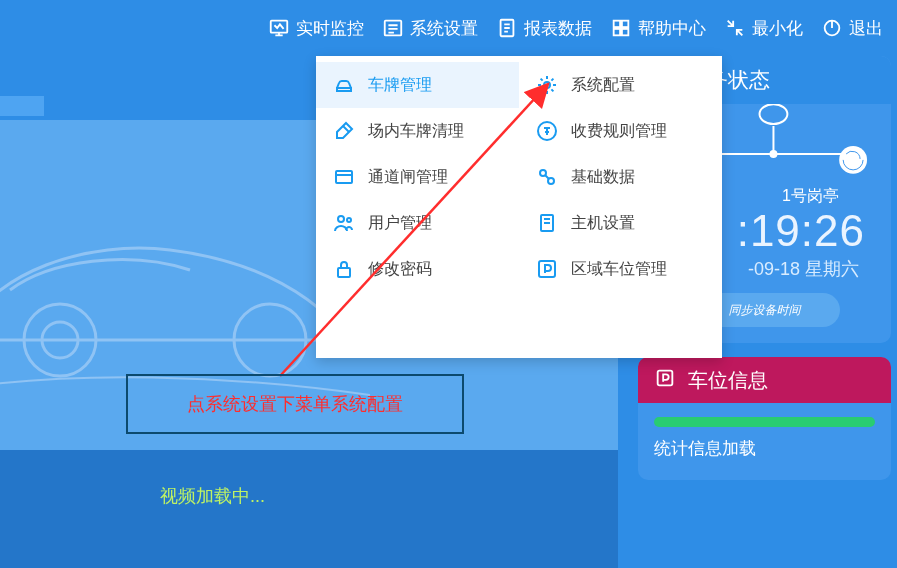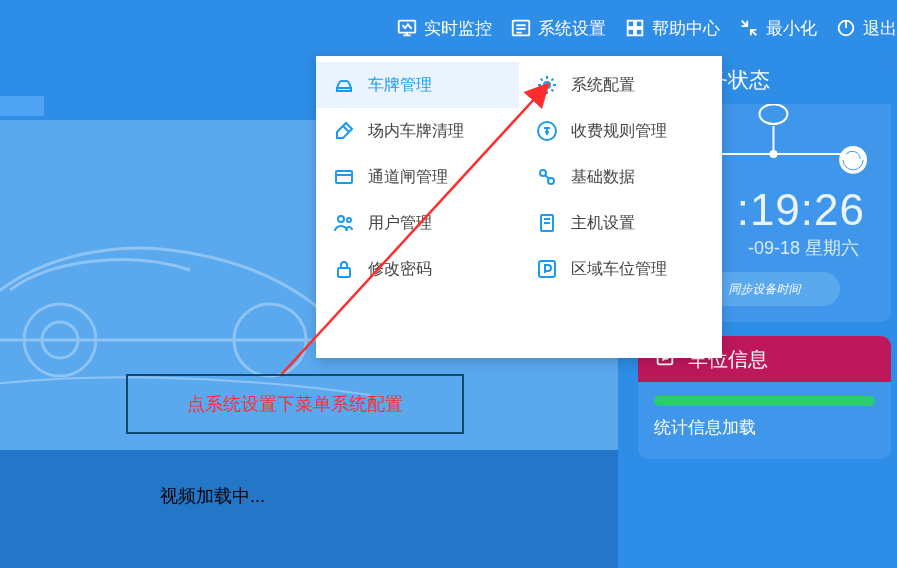--- a/index.html
+++ b/index.html
@@ -12,21 +12,21 @@
   overflow: hidden;
 }
 
 
 .topbar {
   height: 56px;
   background: #2e8de6;
   display: flex;
   align-items: center;
   justify-content: flex-end;
-  padding: 0 0;
+  padding: 0 14px;
   gap: 18px;
   color: #fff;
   font-size: 17px;
 }
 .topbar .item { display: flex; align-items: center; gap: 6px; cursor: pointer; }
 .topbar .icon { width: 22px; height: 22px; display: inline-flex; align-items: center; justify-content: center; }
 .topbar svg { stroke: #fff; fill: none; stroke-width: 2; }
 
 
 .main-left {
@@ -55,21 +55,21 @@
 }
 .car-svg { position: absolute; left: -50px; top: 80px; opacity: 0.6; }
 
 .video-bar {
   position: absolute;
   left: 0;
   top: 394px;
   width: 618px;
   height: 118px;
   background: #2476c9;
-  color: #000000;
+  color: #bef264;
   display: flex;
   align-items: flex-start;
   padding-top: 34px;
   justify-content: flex-start;
   padding-left: 160px;
   font-size: 18px;
 }
 
 
 .sidebar {
@@ -98,21 +98,21 @@
   gap: 10px;
   border-radius: 10px 10px 0 0;
 }
 .status-body {
   padding: 6px 12px 0 12px;
   position: relative;
   text-align:center;
 }
 .net-row { display:flex; justify-content:center; align-items:flex-end; gap:0; height:70px; position:relative; }
 .booth-label { font-size:16px; margin-top:6px; text-align:right; padding-right:40px;}
-.big-time { font-size:44px; font-weight:300; letter-spacing:1px; color:#eaf4ff; margin-top:8px; text-align:right; padding-right:14px; line-height:1;}
+.big-time { font-size:44px; font-weight:300; letter-spacing:1px; color:#eaf4ff; margin-top:2px; text-align:right; padding-right:14px; line-height:1;}
 .date-line { font-size:18px; color:#d8ecff; text-align:right; padding-right:20px; margin-top:4px;}
 .sync-btn {
   margin: 12px auto 0 auto;
   width: 150px;
   height: 34px;
   border-radius: 17px;
   background: #5aa9ef;
   color:#fff;
   display:flex;
   align-items:center;
@@ -219,20 +219,29 @@
       <svg viewBox="0 0 24 24">
           <rect x="3" y="4" width="18" height="16" rx="1"></rect>
           <path d="M7 9h10M7 13h10M7 17h6"></path>
         </svg>
     </span>
     <span>系统设置</span>
   </div>
   <div class="item">
     <span class="icon">
       <svg viewBox="0 0 24 24">
+          <rect x="5" y="3" width="14" height="18" rx="1"></rect>
+          <path d="M9 8h6M9 12h6M9 16h4"></path>
+        </svg>
+    </span>
+    <span>报表数据</span>
+  </div>
+  <div class="item">
+    <span class="icon">
+      <svg viewBox="0 0 24 24">
           <rect x="4" y="4" width="7" height="7"></rect>
           <rect x="13" y="4" width="7" height="7"></rect>
           <rect x="4" y="13" width="7" height="7"></rect>
           <rect x="13" y="13" width="7" height="7"></rect>
         </svg>
     </span>
     <span>帮助中心</span>
   </div>
   <div class="item">
     <span class="icon">
@@ -291,20 +300,21 @@
             <line x1="124" y1="22" x2="124" y2="50"></line>
             <line x1="40" y1="50" x2="210" y2="50"></line>
             <circle cx="40" cy="50" r="3" fill="#fff"></circle>
             <circle cx="124" cy="50" r="3" fill="#fff"></circle>
             <circle cx="204" cy="56" r="14" fill="#fff" stroke="none"></circle>
             <path d="M194 56 a10 10 0 0 0 20 0" stroke="#3f96eb" stroke-width="1"></path>
             <path d="M197 50 a8 8 0 0 1 14 5" stroke="#3f96eb" stroke-width="1"></path>
           </g>
         </svg>
       </div>
+      <div class="booth-label">1号岗亭</div>
       <div class="big-time">:19:26</div>
       <div class="date-line">-09-18 星期六</div>
       <div class="sync-btn">
         <span>同步设备时间</span>
       </div>
     </div>
   </div>
 
   <div class="parking-panel">
     <div class="parking-head">

